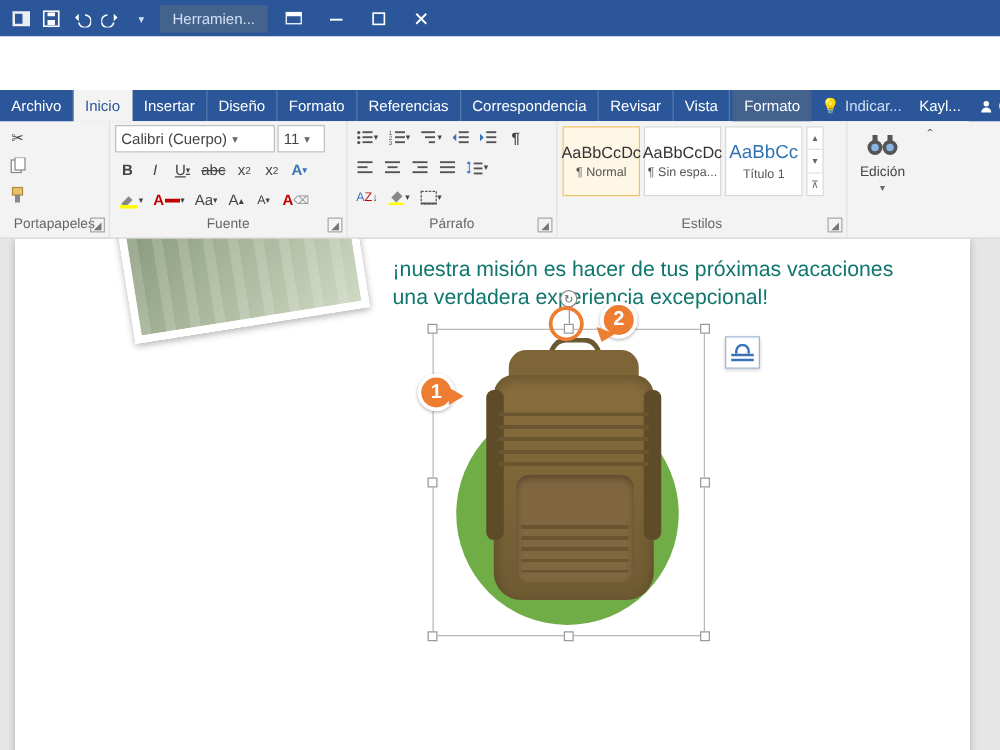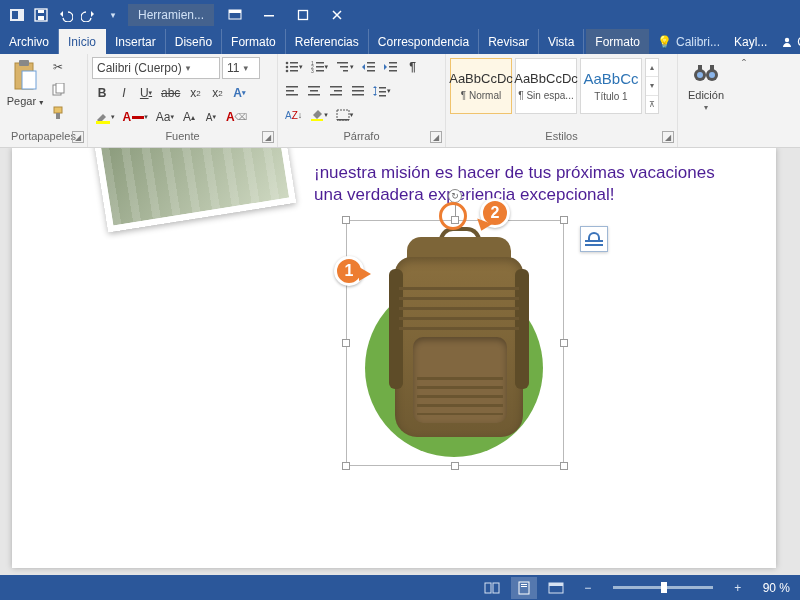--- a/index.html
+++ b/index.html
@@ -9,21 +9,21 @@
   .titlebar { height: 29px; background: #2b579a; color: #fff; display: flex; align-items: center; font-size: 12px; }
   .qat { display: flex; align-items: center; gap: 2px; padding-left: 6px; }
   .qat .ico { width: 22px; height: 22px; display: flex; align-items: center; justify-content: center; cursor: pointer; }
   .title-center { flex: 1; text-align: center; white-space: nowrap; overflow: hidden; }
   .title-center .docname { color: #fff; }
   .title-tool { background: #44628e; padding: 4px 10px; margin: 0 4px; color:#cfe0f5; }
   .win-controls { display: flex; align-items: center; }
   .win-controls .ico { width: 34px; height: 29px; display: flex; align-items: center; justify-content: center; cursor: pointer; }
 
   
-  .tabs { height: 25px; background: #2b579a; display: flex; align-items: stretch; font-size: 12px; color: #fff; }
+  .tabs { height: 25px; background: #2b579a; display: flex; align-items: stretch; font-size: 12px; color: #fff; margin-top: 43px; }
   .tabs .tab { padding: 4px 9px; cursor: pointer; border-right: 1px solid rgba(255,255,255,0.2); display: flex; align-items: center; white-space: nowrap; }
   .tabs .tab.file { background: #2b579a; }
   .tabs .tab.active { background: #f3f3f3; color: #2b579a; }
   .tabs .tab.context { background:#44628e; border-right:none;}
   .tabs .spacer { flex: 0 0 2px; }
   .tabs .tell { flex: 1; display: flex; align-items: center; padding: 0 8px; color: #cfe0f5; gap:4px; }
   .tabs .user { padding: 4px 6px; display: flex; align-items: center; gap:4px; }
   .tabs .share { padding: 4px 8px; display: flex; align-items: center; gap:4px; background:#2b579a; }
 
   
@@ -44,21 +44,21 @@
   .style-sample { font-size: 13px; color:#333;}
   .style-name { font-size: 10px; color:#555;}
   .style-nav { width:14px; display:flex; flex-direction:column; border:1px solid #d8d8d8; background:#fff;}
   .style-nav div { flex:1; display:flex; align-items:center; justify-content:center; font-size:8px; cursor:pointer; border-bottom:1px solid #e4e4e4; color:#666;}
   .style-nav div:last-child{border:none;}
   .collapse { width: 20px; display:flex; align-items:flex-start; justify-content:center; padding-top:4px; cursor:pointer; color:#666;}
 
   
   .workspace { position: relative; height: 427px; background: #e6e6e6; overflow:hidden;}
   .page { position: absolute; left: 12px; top: 0; width: 764px; height: 420px; background: #fff; box-shadow: 0 0 6px rgba(0,0,0,0.25); }
-  .doc-text { position:absolute; left: 302px; top: 14px; width: 450px; font-size: 17px; color:#4c1d95; line-height: 1.3; }
+  .doc-text { position:absolute; left: 302px; top: 14px; width: 450px; font-size: 17px; color:#0f766e; line-height: 1.3; }
   .corner-img { position:absolute; left:88px; top:-22px; width:190px; height:92px; transform: rotate(-9deg); background: linear-gradient(135deg,#8a9a7b,#cfd9c2); border:6px solid #fff; box-shadow: 0 2px 6px rgba(0,0,0,0.3);}
   .corner-img::after{content:""; position:absolute; inset:0; background: repeating-linear-gradient(90deg, rgba(255,255,255,0.15) 0 8px, transparent 8px 20px);}
 
   .sel-frame { position:absolute; left:334px; top:72px; width:218px; height:246px; border:1px solid #b9b9b9;}
   .handle { position:absolute; width:8px; height:8px; background:#fff; border:1px solid #9a9a9a;}
   .h-tl{left:-5px;top:-5px;} .h-tr{right:-5px;top:-5px;} .h-bl{left:-5px;bottom:-5px;} .h-br{right:-5px;bottom:-5px;}
   .h-t{left:50%;top:-5px;margin-left:-4px;} .h-b{left:50%;bottom:-5px;margin-left:-4px;}
   .h-l{left:-5px;top:50%;margin-top:-4px;} .h-r{right:-5px;top:50%;margin-top:-4px;}
   .rot-stem{position:absolute; left:50%; top:-21px; width:1px; height:16px; background:#9a9a9a;}
   .rot-handle{position:absolute; left:50%; top:-32px; margin-left:-7px; width:14px; height:14px; border:1px solid #888; border-radius:50%; background:#fff; display:flex; align-items:center; justify-content:center; font-size:9px; color:#666; cursor:grab;}
@@ -161,48 +161,40 @@
   <div class="tab">Diseño</div>
   <div class="tab">Formato</div>
   <div class="tab">Referencias</div>
   <div class="tab">Correspondencia</div>
   <div class="tab">Revisar</div>
   <div class="tab">Vista</div>
   <div class="spacer"></div>
   <div class="tab context">Formato</div>
   <div class="tell">
     <span>💡</span>
-    <span>Calibri...</span>
+    <span>Indicar...</span>
   </div>
   <div class="user">
       <span>Kayl...</span>
     </div>
   <div class="share">
     <span>
         <svg width="12" height="12">
           <circle cx="6" cy="4" r="2.2" fill="#fff"></circle>
           <path d="M2 11c0-2.2 1.8-4 4-4s4 1.8 4 4" fill="#fff"></path>
         </svg>
       </span>
     <span>Compartir</span>
   </div>
 </div>
 
 <div class="ribbon">
 
   <div class="group" style="width:88px">
     <div class="group-body">
-      <div class="bigbtn">
-        <svg width="30" height="34">
-            <rect x="5" y="4" width="18" height="26" fill="#d9b36a" stroke="#b08a3e"></rect>
-            <rect x="9" y="1" width="10" height="6" rx="1" fill="#888"></rect>
-            <rect x="12" y="12" width="14" height="18" fill="#fff" stroke="#6fa0d8"></rect>
-          </svg>
-        <div class="biglabel"><span>Pegar</span> <span style="font-size:8px">▾</span></div>
-      </div>
       <div class="col">
         <div class="btn">
             <span>✂</span>
           </div>
         <div class="btn">
             <svg width="14" height="14">
               <rect x="2" y="2" width="8" height="10" fill="#fff" stroke="#888"></rect>
               <rect x="5" y="0" width="8" height="10" fill="#fff" stroke="#888"></rect>
             </svg>
           </div>

